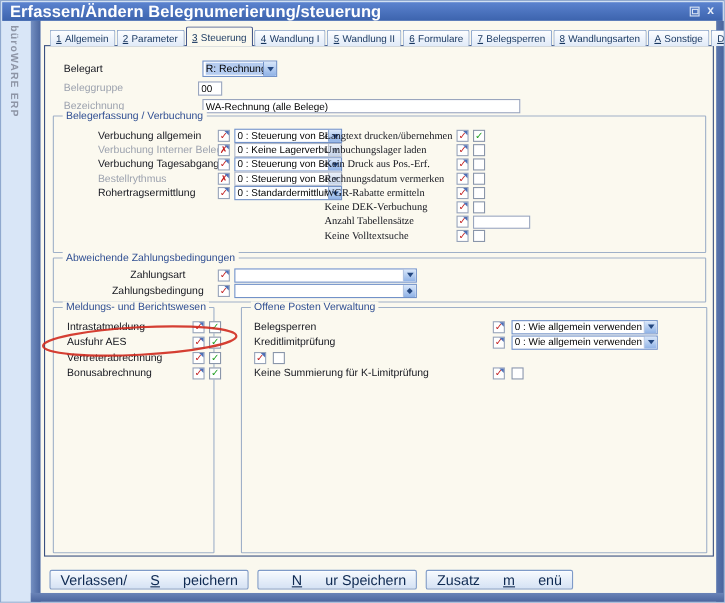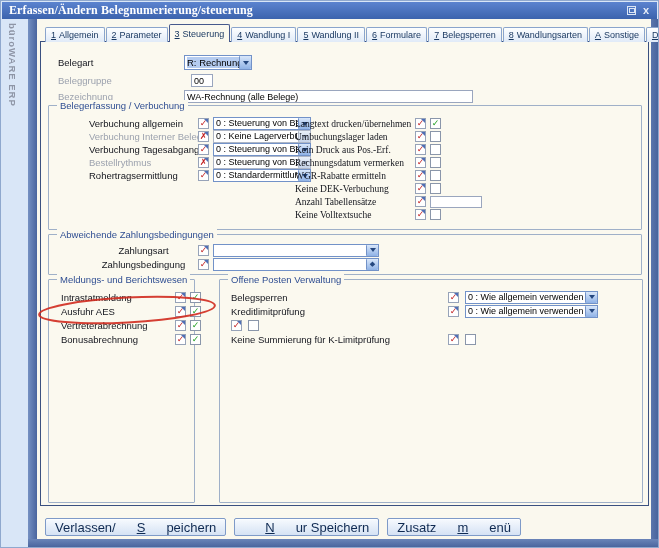--- a/index.html
+++ b/index.html
@@ -3,21 +3,21 @@
 <meta charset="utf-8">
 <style>
   html,body{margin:0;padding:0;background:#cfd8e8;}
   *{box-sizing:border-box;font-family:"Liberation Sans","DejaVu Sans",sans-serif;}
   .window{position:relative;width:659px;height:548px;background:#D9E6F7;border:1px solid #8FA8CE;overflow:hidden;}
 
   
   .titlebar{position:absolute;left:1px;top:1px;right:1px;height:17px;
     background:linear-gradient(var(--c_title_top,#5B83CF),var(--c_title_bot,#3C63AD));
     display:flex;align-items:center;color:#fff;}
-  .title{font-size:12px;font-weight:bold;padding-left:7px;white-space:nowrap;letter-spacing:.1px;font-family:Liberation Serif, serif;}
+  .title{font-size:15px;font-weight:bold;padding-left:7px;white-space:nowrap;letter-spacing:.1px;}
   .winbtns{position:absolute;right:8px;top:3px;display:flex;gap:7px;align-items:center;height:11px;}
   .restore{width:9px;height:9px;border:1px solid #DCE6F5;position:relative;}
   .restore::after{content:"";position:absolute;left:1px;top:1px;width:4px;height:3px;border:1px solid #DCE6F5;}
   .close{color:#E6EDF8;font-size:11px;font-weight:bold;line-height:11px;}
 
   
   .bar-left{position:absolute;left:27px;top:18px;width:9px;height:529px;background:linear-gradient(90deg,#7590C2,var(--c_frame,#4A659E));}
   .bar-right{position:absolute;left:650px;top:18px;width:8px;height:529px;background:linear-gradient(90deg,#5B76AD,#46619A);}
   .bar-bottom{position:absolute;left:27px;top:538px;width:631px;height:9px;background:linear-gradient(#6A84B8,#47629B);}
   .brand{position:absolute;left:6px;top:22px;writing-mode:vertical-rl;font-size:9.5px;font-weight:bold;
@@ -152,21 +152,21 @@
 
       <span class="lab" style="position:absolute;left:17px;top:15px;">Belegart</span>
       <div class="combo" style="position:absolute;left:143px;top:13px;width:68px;height:15px;">
         <span class="ctext" style="font-size:9.5px;line-height:13px;"><span class="sel">R: Rechnung</span></span>
         <span class="cbtn">
             <span class="tri"></span>
           </span>
       </div>
 
       <span class="lab dim" style="position:absolute;left:17px;top:33px;">Beleggruppe</span>
-      <input class="tf" style="left: 150px; top: 32px; width: 22px;" value="00">
+      <input class="tf" style="left: 139px; top: 32px; width: 22px;" value="00">
 
       <span class="lab dim" style="position:absolute;left:17px;top:49px;">Bezeichnung</span>
       <input class="tf" style="left: 143px; top: 48px; width: 289px;" value="WA-Rechnung (alle Belege)">
 
       <div class="grp" style="left:7px;top:63px;width:594px;height:125px;">
         <span class="gtitle">Belegerfassung / Verbuchung</span>
 
         <div class="rows" style="left:12px;top:11px;">
           <div class="frow h13">
             <span class="lab lw109">Verbuchung allgemein</span>

